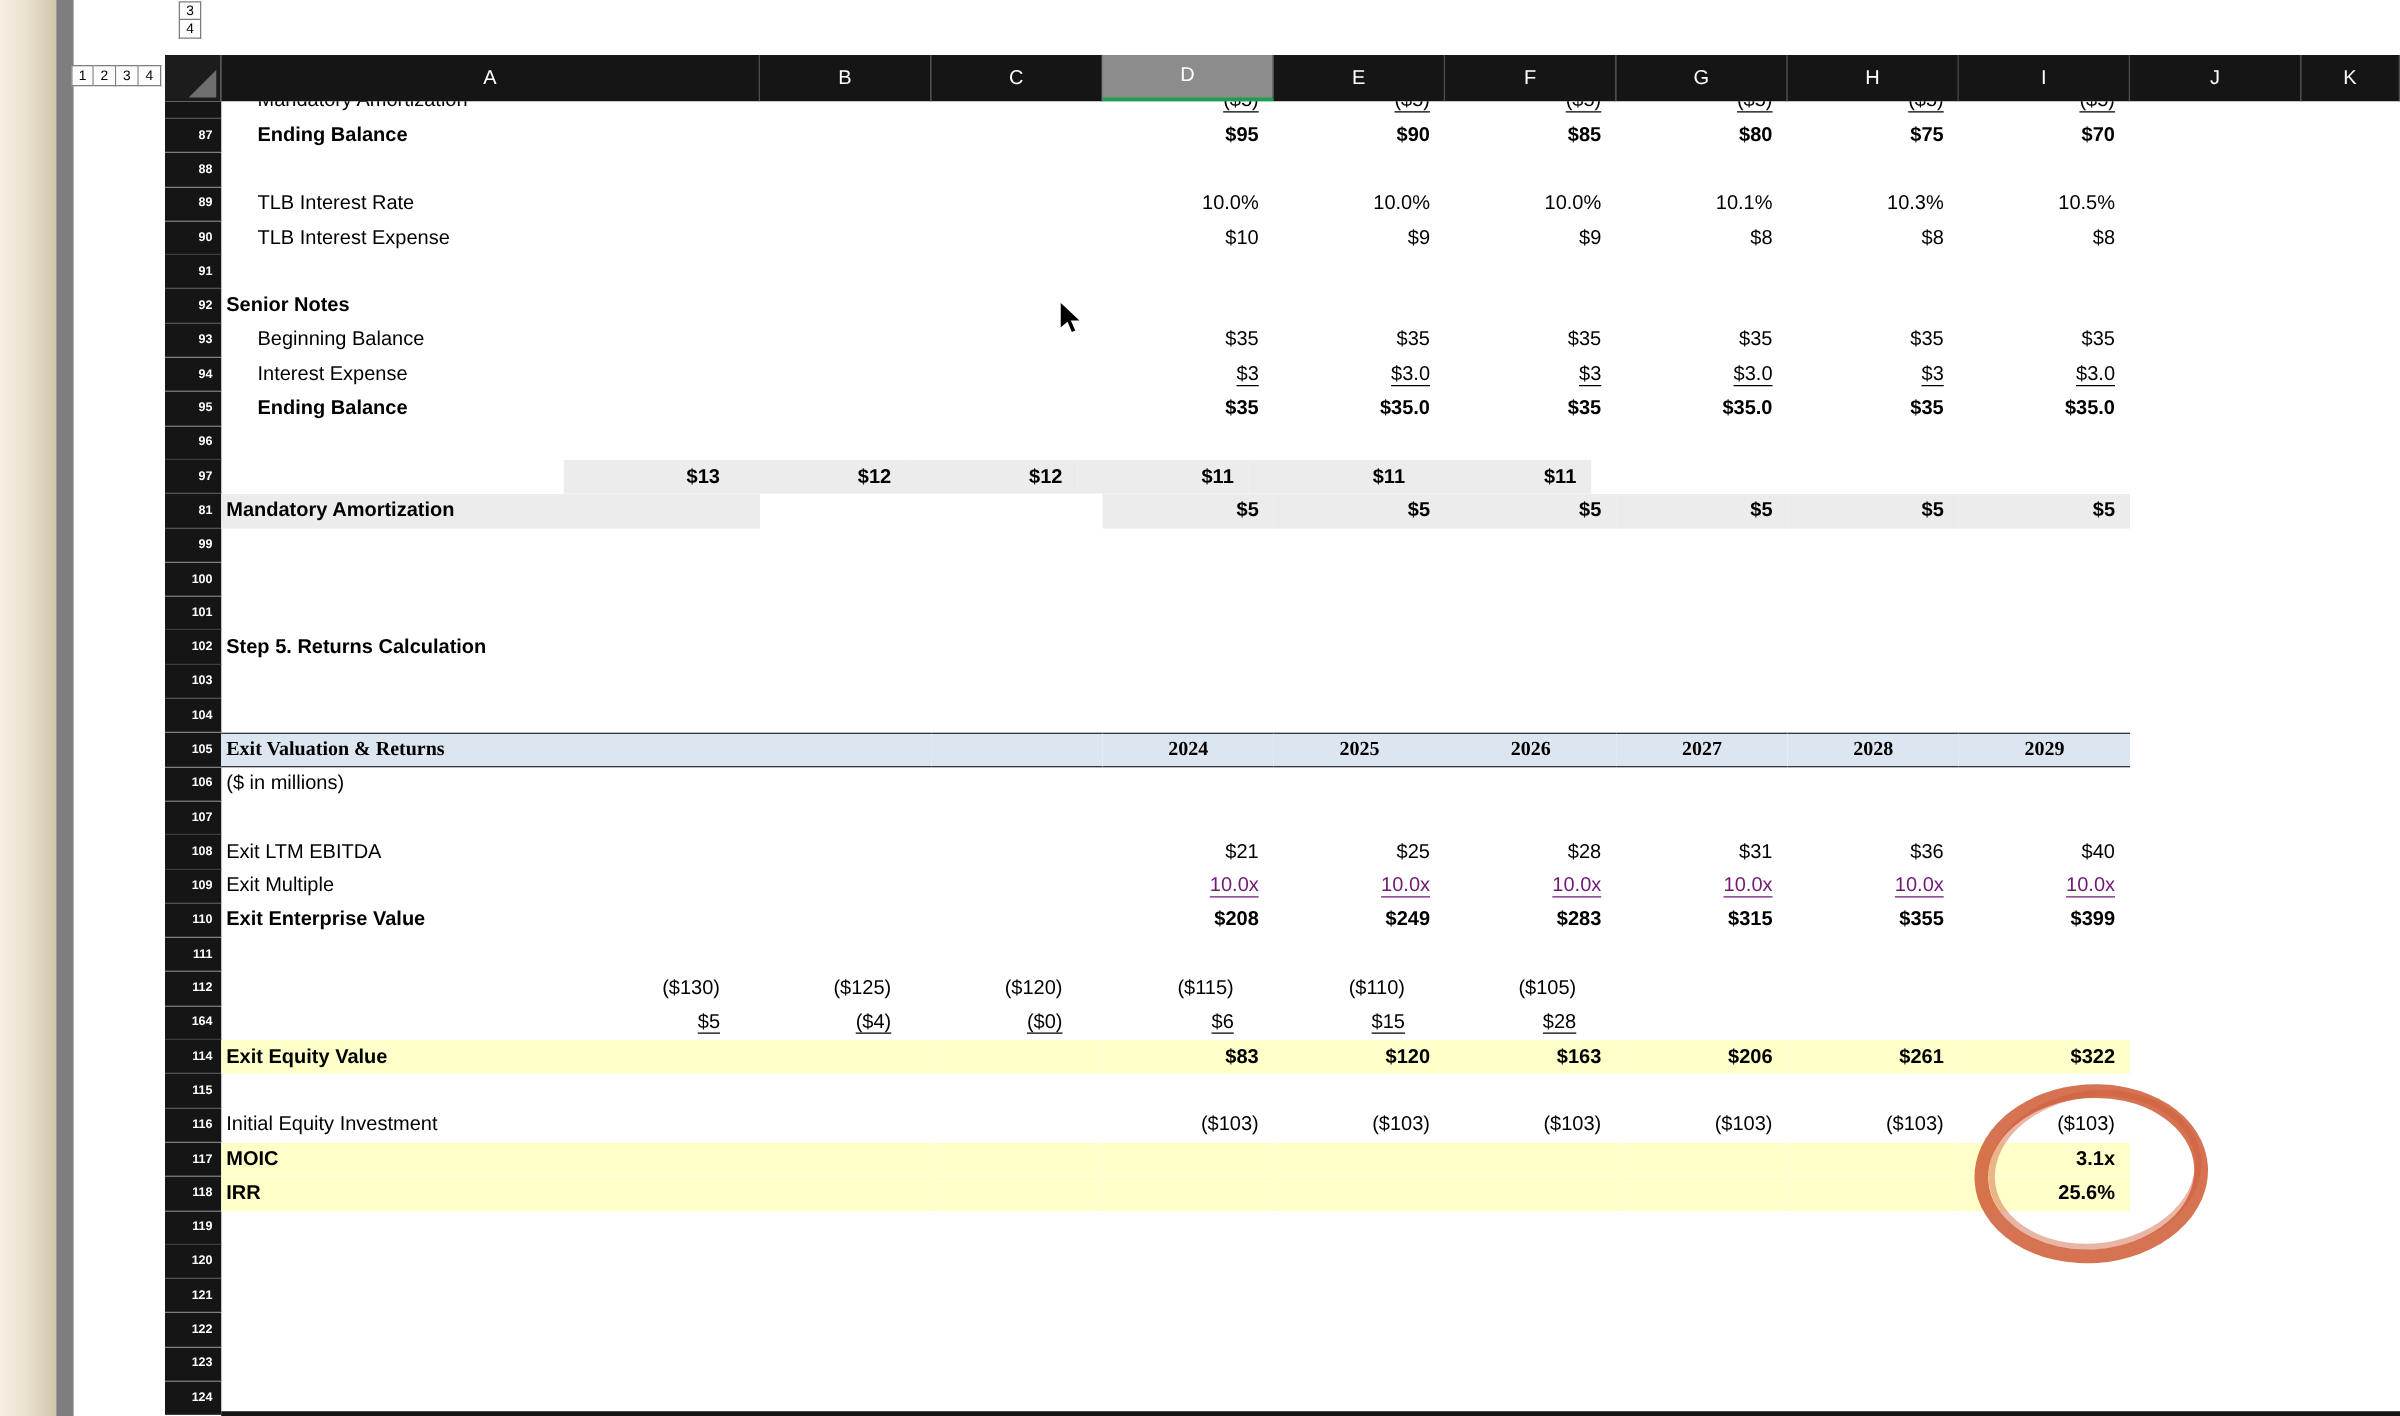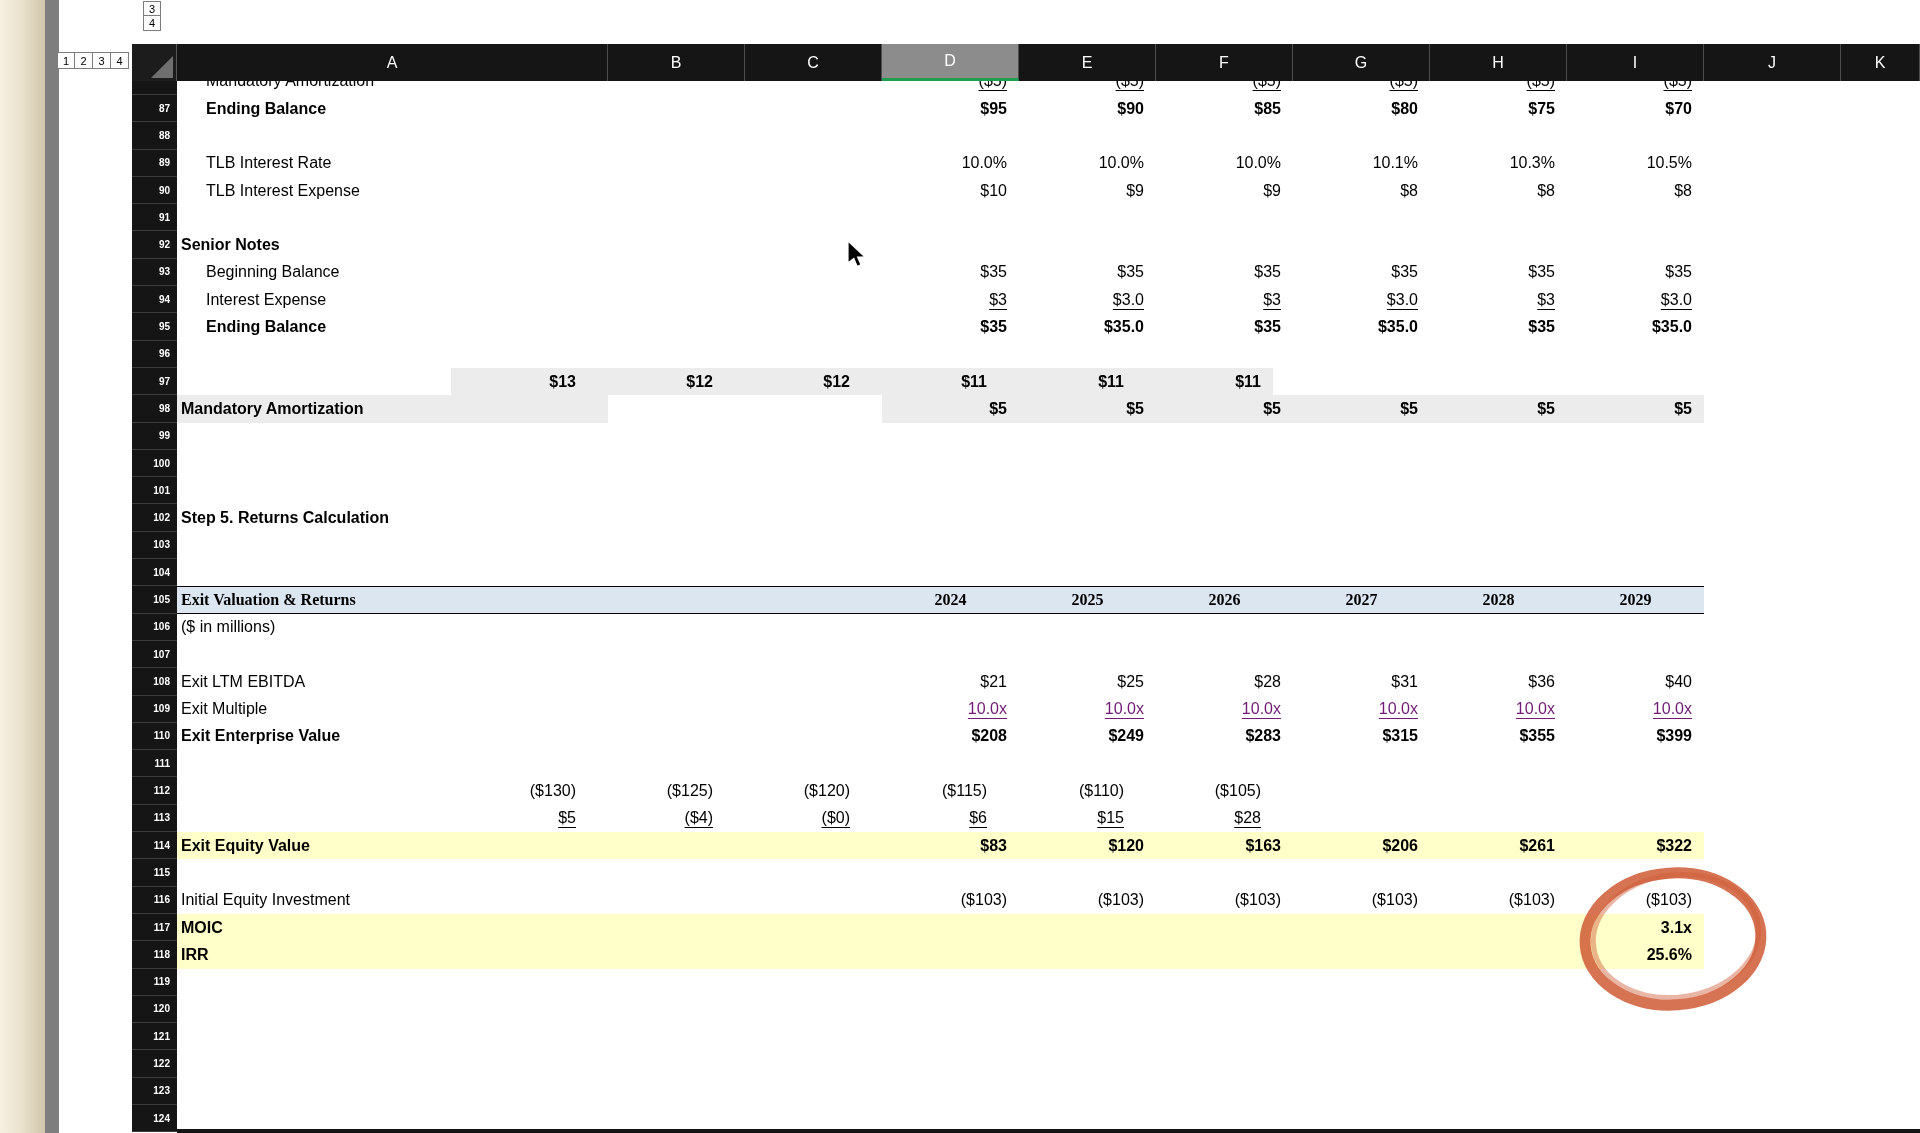--- a/index.html
+++ b/index.html
@@ -579,21 +579,21 @@
           </div>
           <div class="c cS">
             <span></span>
           </div>
           <div class="c cK">
             <span></span>
           </div>
         </div>
         <div class="r">
           <div class="rn">
-            <span>98</span>
+            <span>81</span>
           </div>
           <div class="c cA b band-gray">
             <span>Mandatory Amortization</span>
           </div>
           <div class="c cS">
             <span></span>
           </div>
           <div class="c cS">
             <span></span>
           </div>
@@ -1146,21 +1146,21 @@
           </div>
           <div class="c cS">
             <span></span>
           </div>
           <div class="c cK">
             <span></span>
           </div>
         </div>
         <div class="r">
           <div class="rn">
-            <span>113</span>
+            <span>164</span>
           </div>
           <div class="c cS">
             <span></span>
           </div>
           <div class="c cS">
             <span></span>
           </div>
           <div class="c cS v uv">
             <span>$5</span>
           </div>

